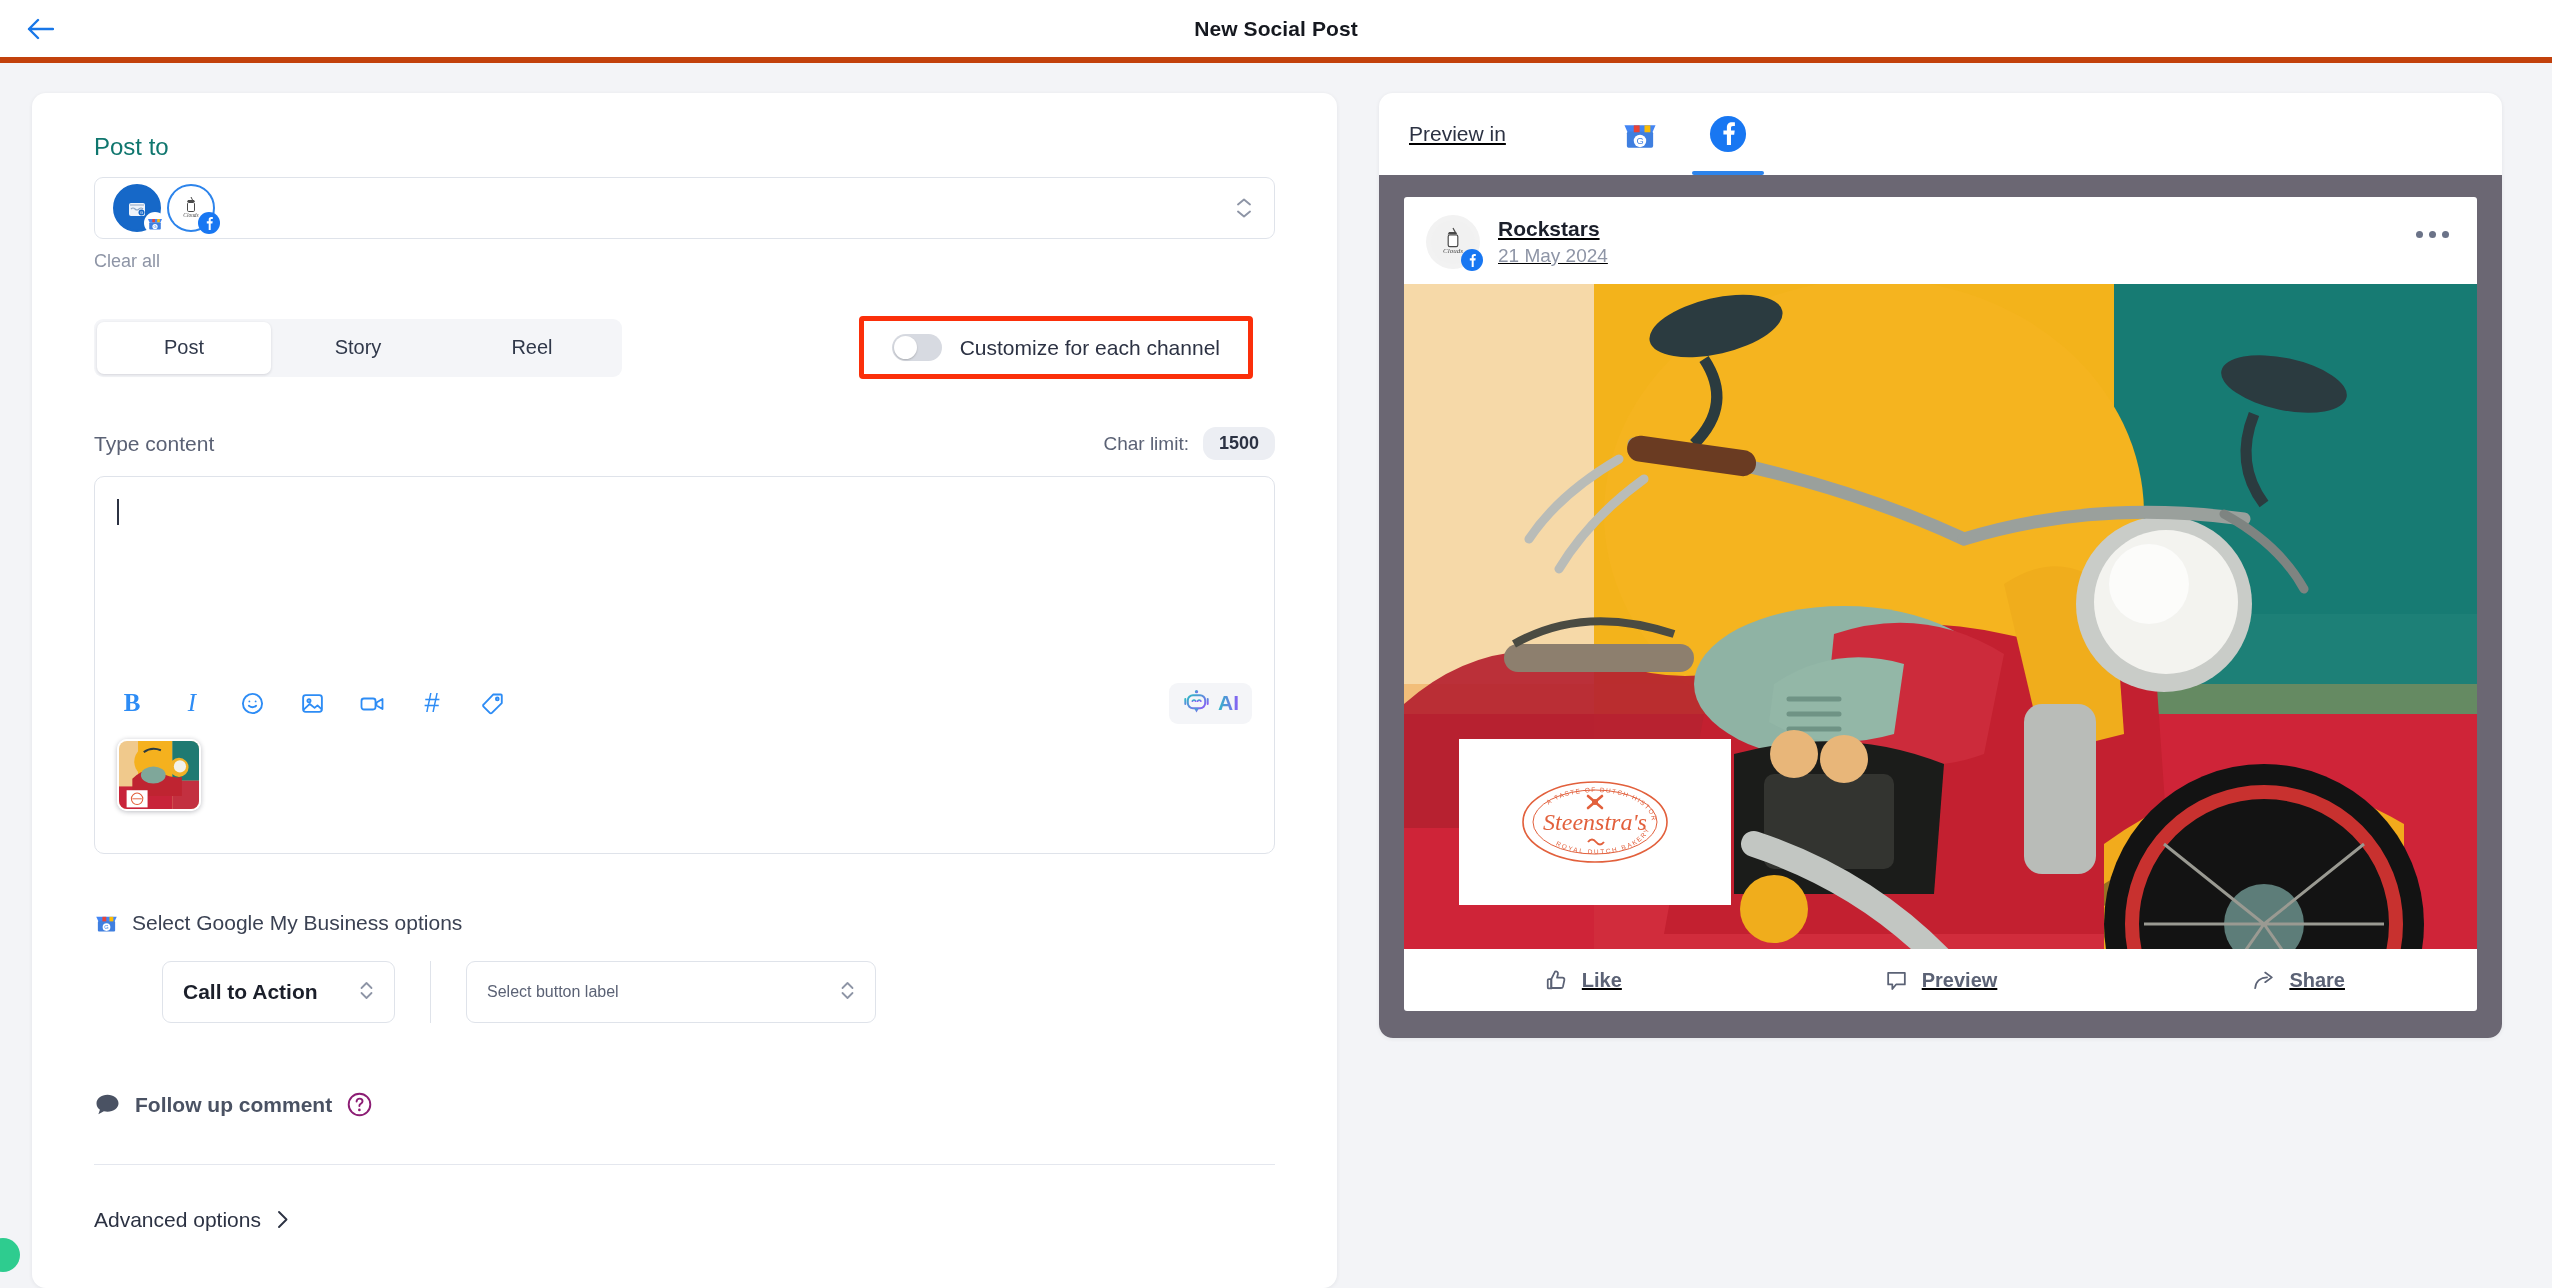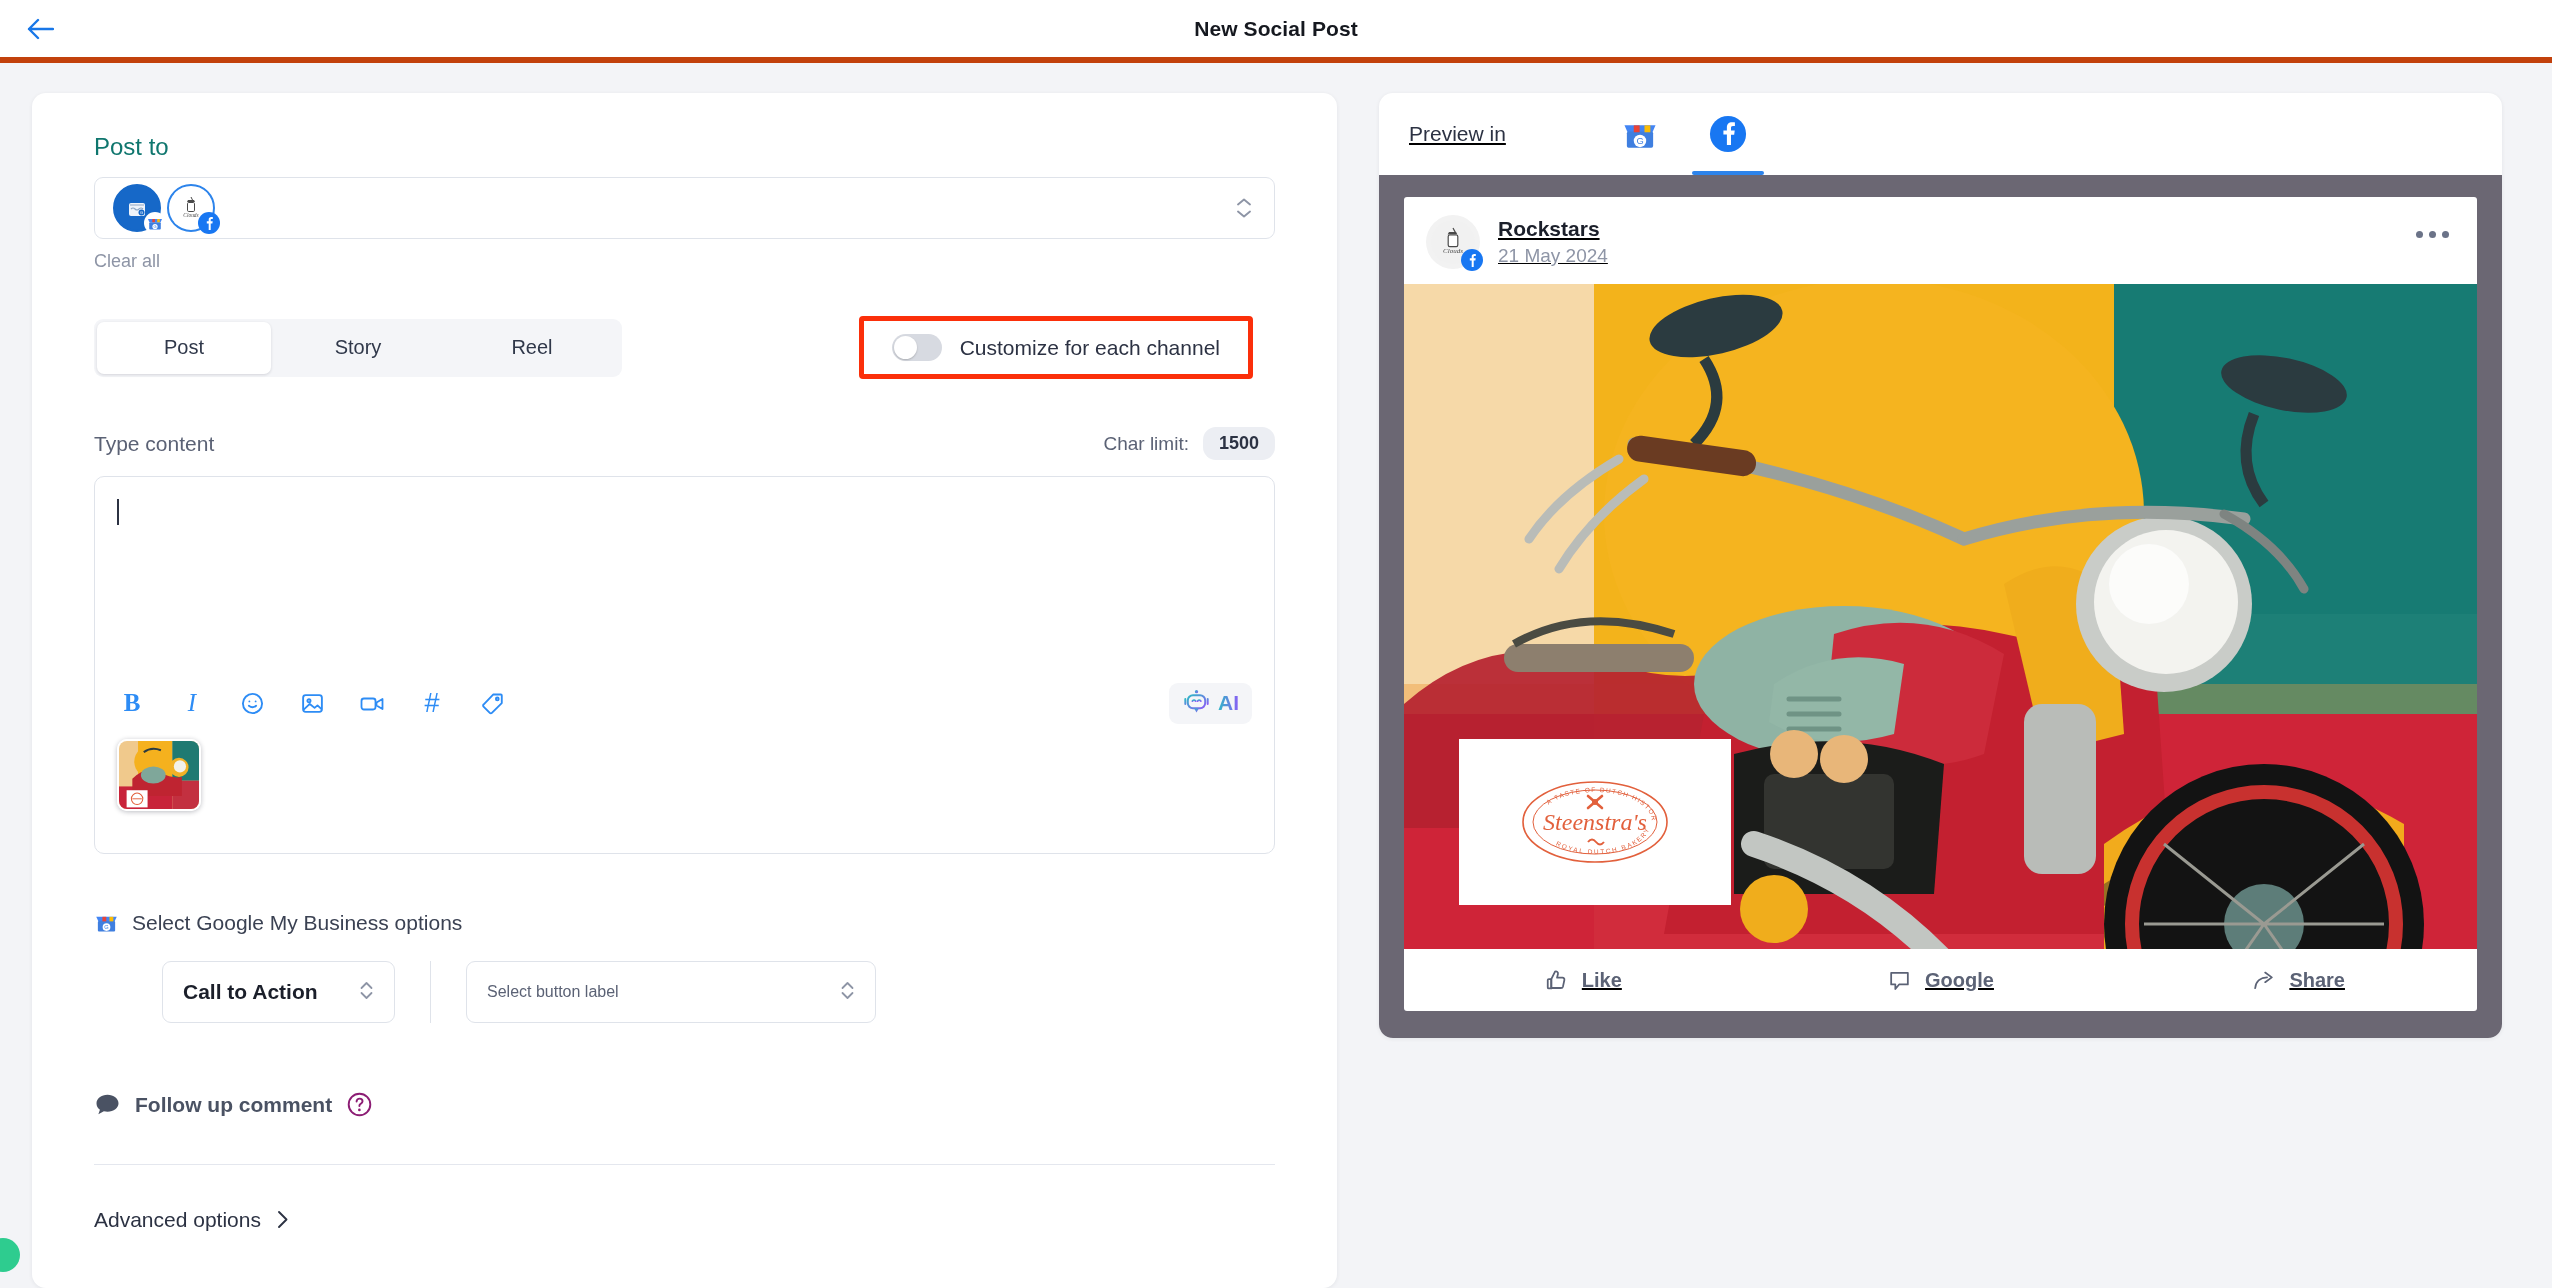--- a/index.html
+++ b/index.html
@@ -654,21 +654,21 @@
               <svg width="25" height="25" viewBox="0 0 24 24" fill="none" stroke="#5b6275" stroke-width="1.7">
                 <path d="M7 10.6v9H4.6a1 1 0 0 1-1-1v-7a1 1 0 0 1 1-1Z" stroke-linejoin="round"></path>
                 <path d="M7 10.6 10.6 3.4a2 2 0 0 1 2.8 2.3l-.9 3.6h5.3a1.8 1.8 0 0 1 1.75 2.2l-1.3 6.2a2 2 0 0 1-1.95 1.5H7Z" stroke-linejoin="round"></path>
               </svg>
               <span class="fb-action-text">Like</span>
             </div>
             <div class="fb-action">
               <svg width="25" height="25" viewBox="0 0 24 24" fill="none" stroke="#5b6275" stroke-width="1.7">
                 <path d="M4 4.6h16v11.2h-8.4L8 20.2v-4.4H4Z" stroke-linejoin="round"></path>
               </svg>
-              <span class="fb-action-text">Google</span>
+              <span class="fb-action-text">Preview</span>
             </div>
             <div class="fb-action">
               <svg width="25" height="25" viewBox="0 0 24 24" fill="none" stroke="#5b6275" stroke-width="1.7">
                 <path d="M4 19.4c.6-7.4 6-10.2 11.4-10.4" stroke-linecap="round"></path>
                 <path d="M13.6 4.4 20 9l-6.4 4.6" stroke-linejoin="round" stroke-linecap="round"></path>
               </svg>
               <span class="fb-action-text">Share</span>
             </div>
           </div>
 

